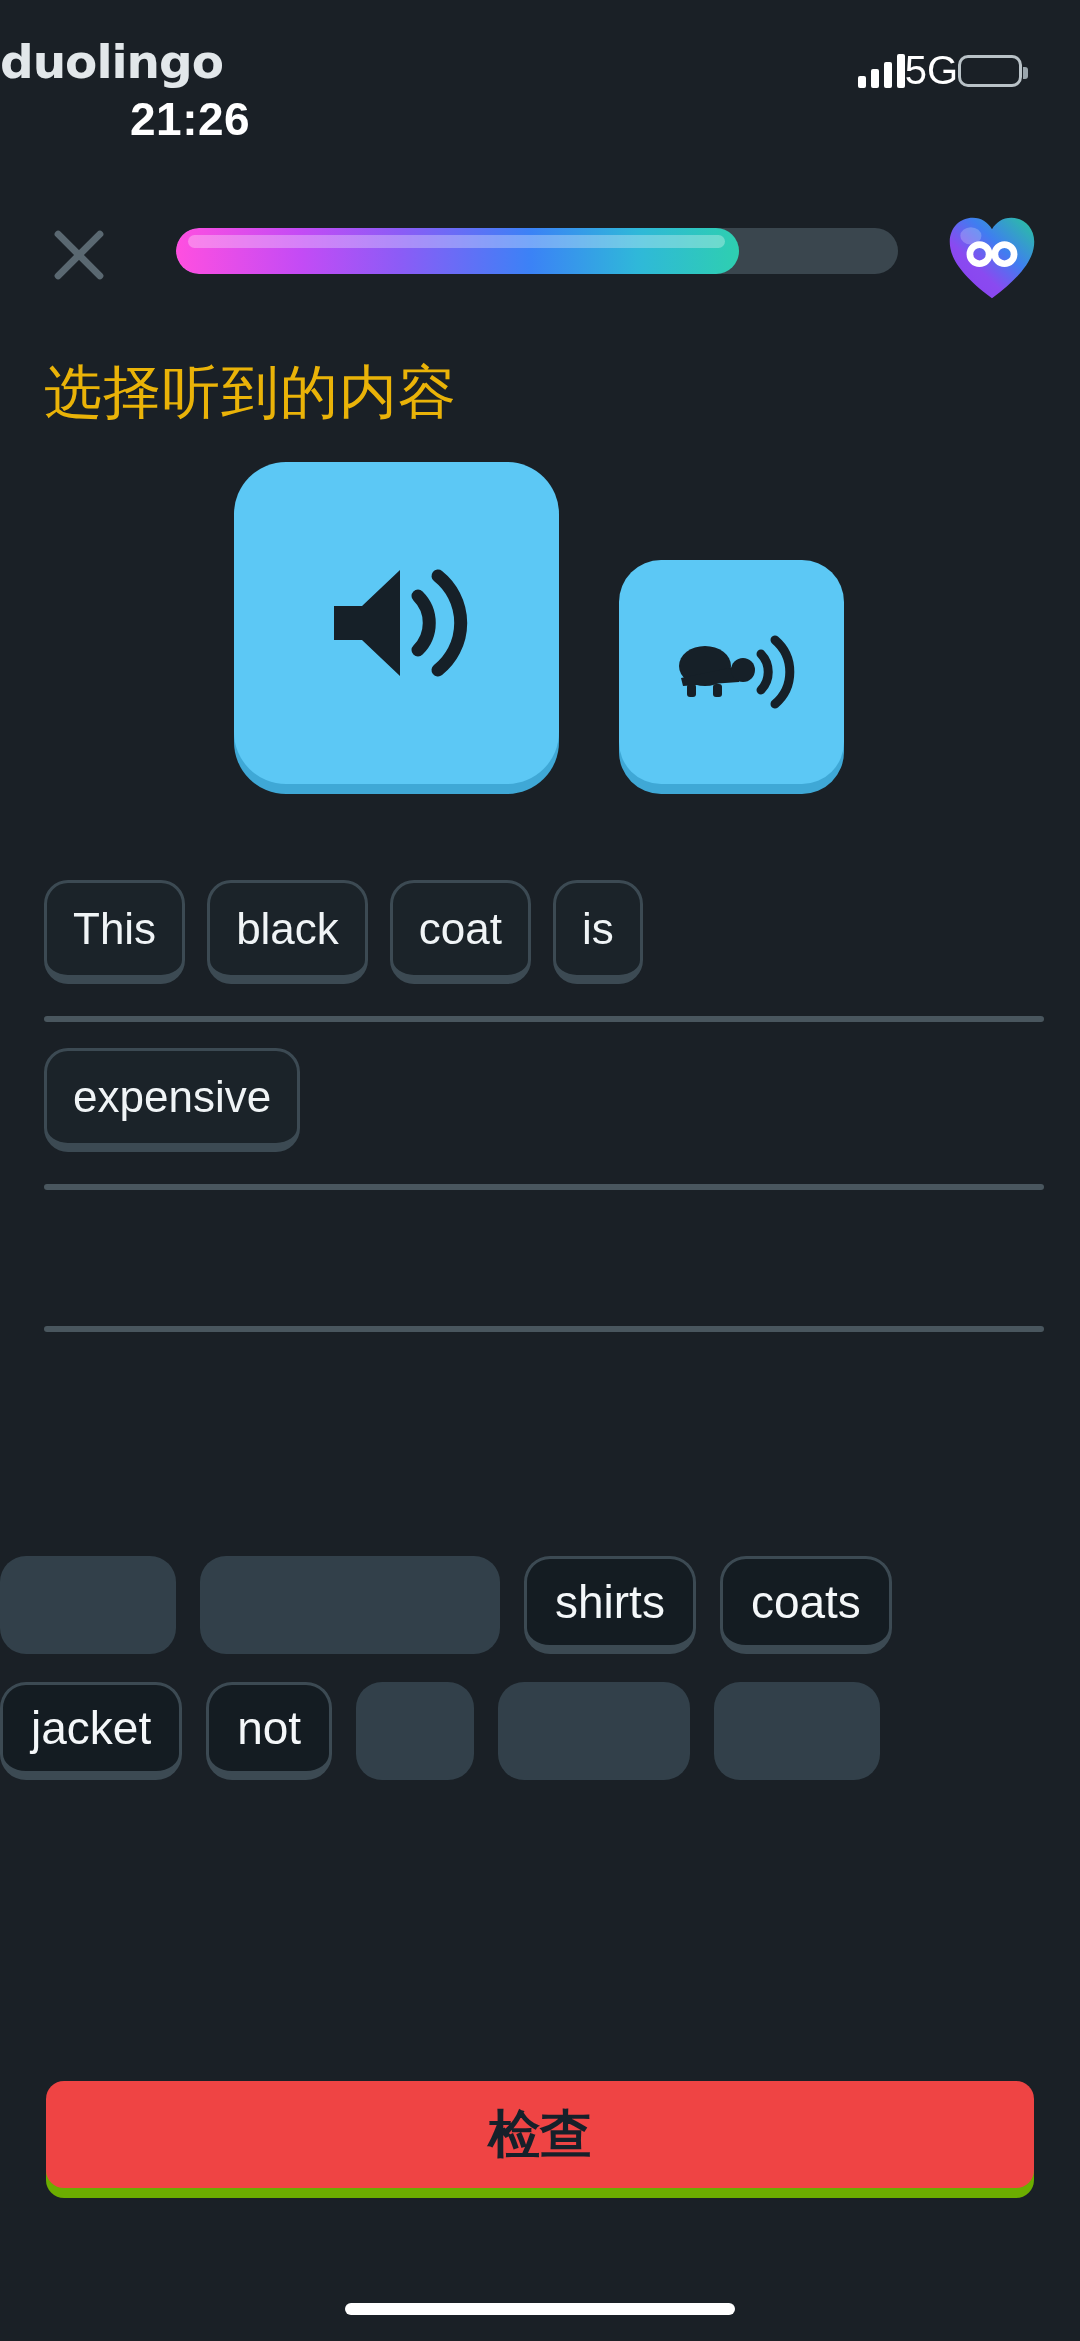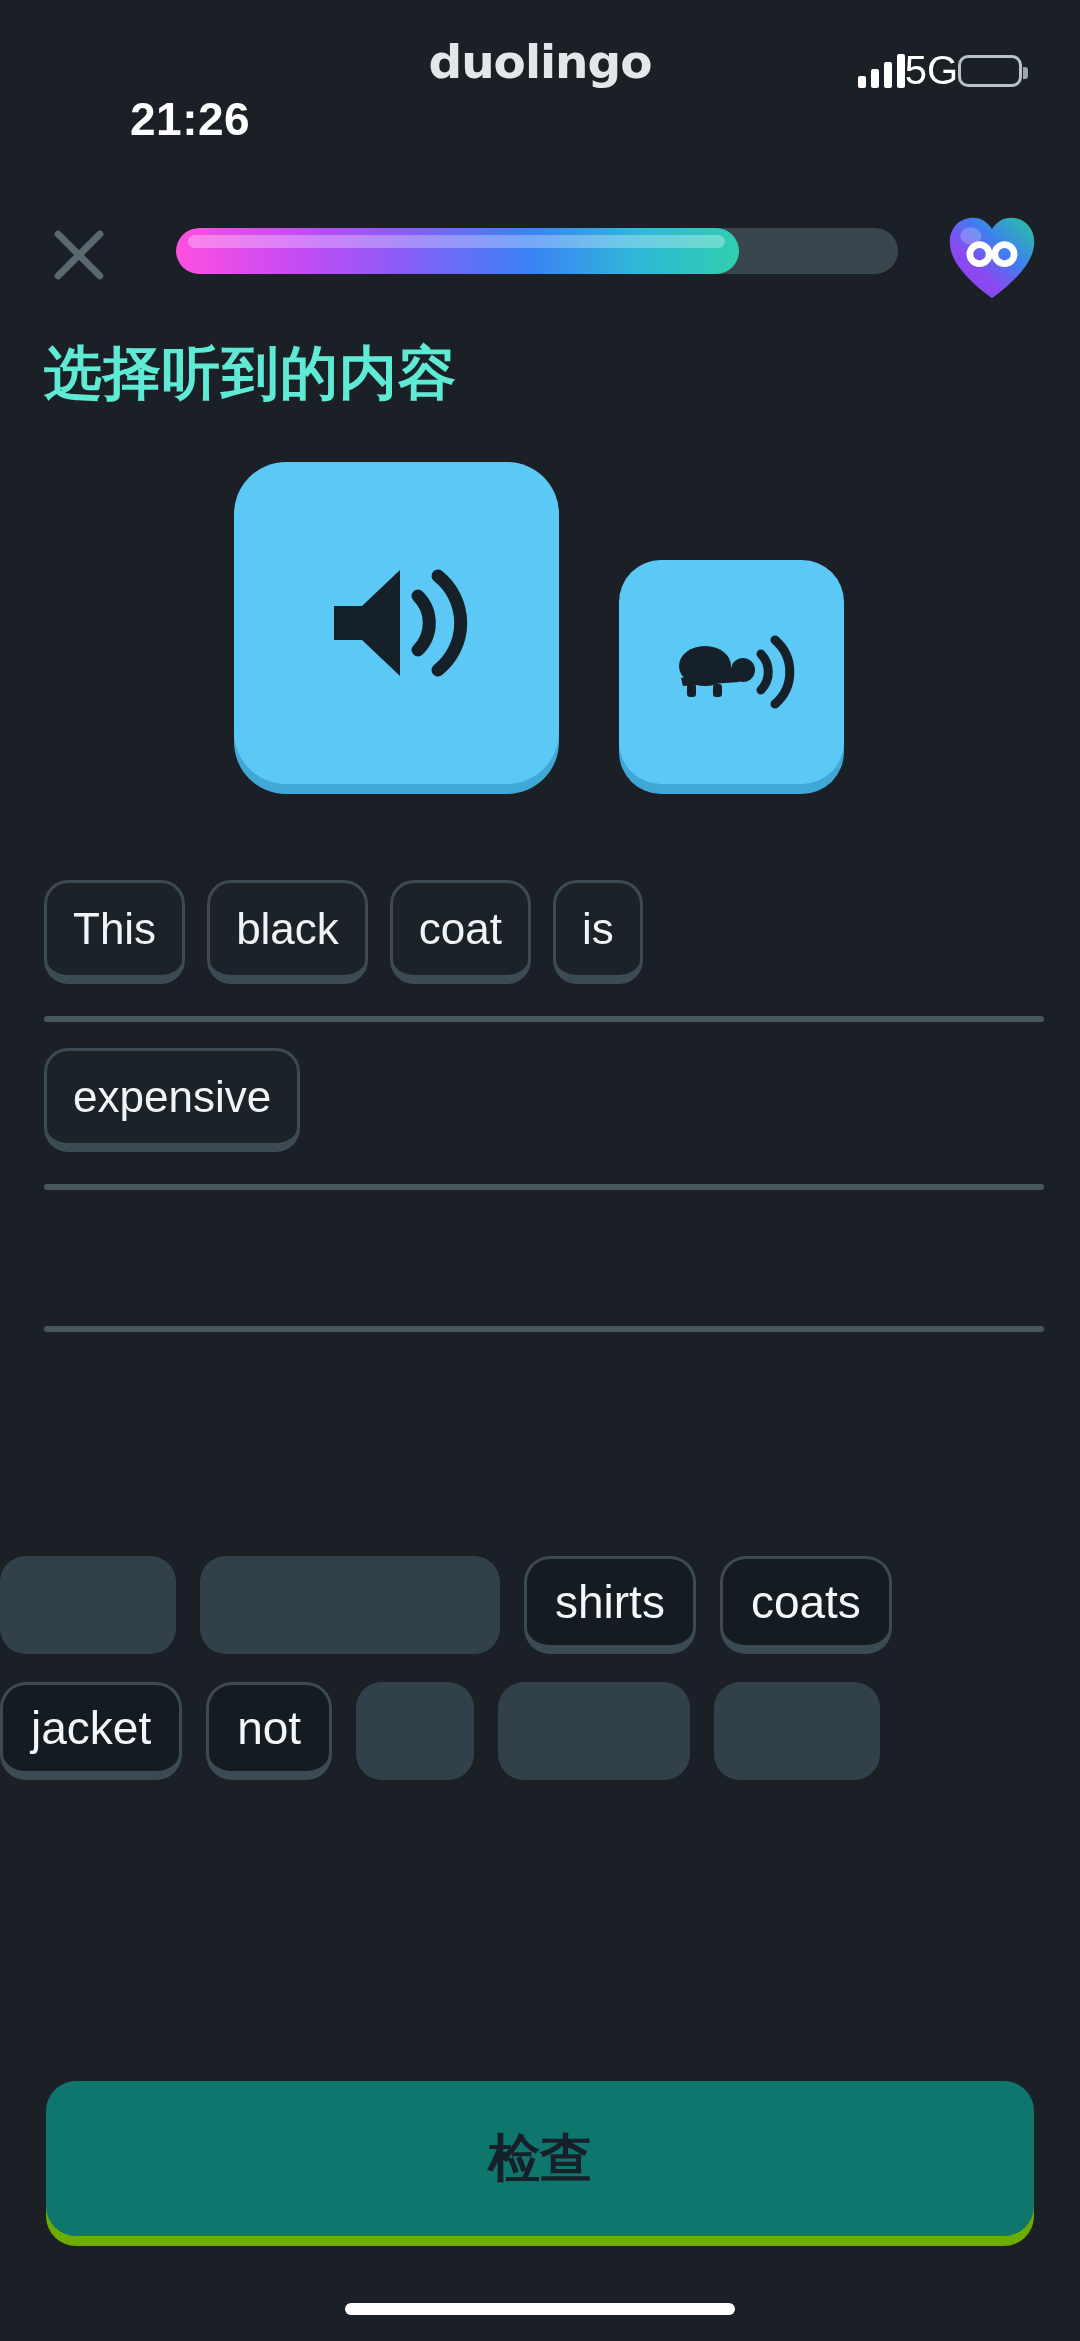--- a/index.html
+++ b/index.html
@@ -16,21 +16,21 @@
   .status-bar{
     position:absolute; top:0; left:0; width:1080px; height:128px;
     display:flex; align-items:center;
   }
   .status-time{
     position:absolute; left:130px; top:48px;
     font-size:46px; font-weight:600; letter-spacing:0.5px; color:#ffffff;margin-top:44px;
   }
   .brand-wordmark{
     position:absolute; left:0; right:0; top:34px;
-    text-align:center;
+    text-align:left;
     font-size:47px; font-weight:700; letter-spacing:-1px;
     color:#e2e7ea;
     font-family:"DejaVu Sans", sans-serif;
   }
   .status-right{
     position:absolute; right:58px; top:48px;
     display:flex; align-items:center; 
   }
   .signal-bars{ display:flex; align-items:flex-end; gap:5px; height:34px; }
   .signal-bars i{ display:block; width:8px; background:#ffffff; border-radius:2px; }
@@ -82,23 +82,23 @@
     background:rgba(255,255,255,0.30); border-radius:10px;
   }
 
   .hearts-badge{
     position:absolute; right:40px; top:-8px; width:96px; height:96px;
   }
   .hearts-badge svg{ width:96px; height:96px; display:block; }
 
   
   .prompt-title{
-    position:absolute; left:44px; top:335px;
-    font-size:58px; font-weight:700; letter-spacing:1px;
-    color:#5eead4;
+    position:absolute; left:44px; top:354px;
+    font-size:58px; font-weight:400; letter-spacing:1px;
+    color:#eab308;
     font-family:"DejaVu Sans","Liberation Sans", sans-serif;
   }
 
   
   .audio-row{
     position:absolute; left:0; top:455px; width:1080px; height:360px;
   }
   .audio-btn{
     position:absolute;
     background:#5cc8f5;
@@ -160,23 +160,23 @@
     white-space:nowrap; cursor:pointer;
   }
   .bank-slot{
     background:#32404a; border:none; border-radius:26px;
     height:98px; cursor:default;
   }
 
   
   .check-btn{
     position:absolute; left:46px; top:2081px;
-    width:988px; height:155px;
-    background:#0f766e;
-    border-radius:30px;
+    width:988px; height:107px;
+    background:#ef4444;
+    border-radius:18px;
     box-shadow:0 10px 0 0 #6cad00;
     display:flex; align-items:center; justify-content:center;
     font-size:52px; font-weight:700; color:#16202a;
     cursor:pointer;
     font-family:"DejaVu Sans","Liberation Sans", sans-serif;
   }
 
   
   .home-indicator{
     position:absolute; left:50%; transform:translateX(-50%);

